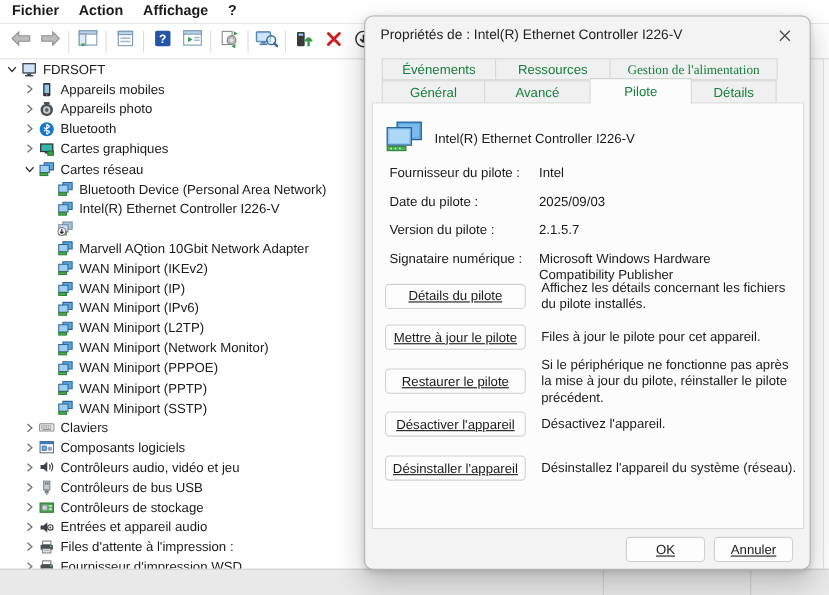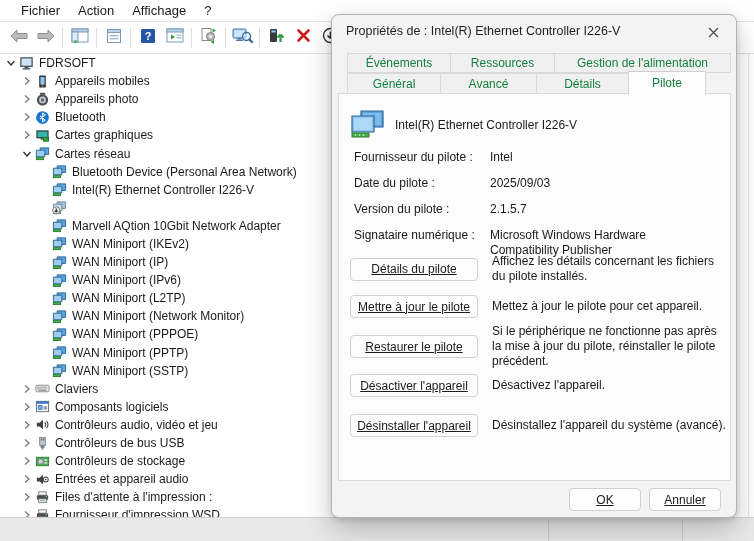--- a/index.html
+++ b/index.html
@@ -4,21 +4,21 @@
 <style>
   html,body{margin:0;padding:0;}
   body{
     width:754px;height:541px;overflow:hidden;position:relative;
     background:#ffffff;
     font-family:"Liberation Sans", sans-serif;
     -webkit-font-smoothing:antialiased;
     color:#1a1a1a;
   }
   
-  .menubar{height:21px;display:flex;align-items:center;padding-left:12px;background:#fff;border-bottom:1px solid #e4e4e4;}
+  .menubar{height:21px;display:flex;align-items:flex-start;padding-left:2px;background:#fff;border-bottom:1px solid #e4e4e4;font-weight:bold;}
   .menu-item{font-size:13px;padding:2px 9px;color:#1a1a1a;}
   .toolbar{height:31px;display:flex;align-items:center;padding-left:5px;background:#fff;border-bottom:1px solid #e0e0e0;}
   .tb-btn{width:27px;height:25px;display:flex;align-items:center;justify-content:center;}
   .tb-sep{width:1px;height:20px;background:#dcdcdc;margin:0 3px;}
   .tree{position:absolute;left:0;top:54px;right:7px;bottom:23px;overflow:hidden;font-size:12px;}
   .tree-row{height:18.1px;display:flex;align-items:center;white-space:nowrap;}
   .tree-row .chev{width:15px;min-width:15px;display:flex;align-items:center;justify-content:center;}
   .tree-row .ticon{width:16px;min-width:16px;height:15px;display:flex;align-items:center;justify-content:center;margin-right:5px;}
   .tree-row.lvl0{padding-left:3px;}
   .tree-row.lvl1{padding-left:19px;}
@@ -38,21 +38,21 @@
   }
   .dlg-title{position:absolute;left:14px;top:9px;font-size:12.5px;color:#1f1f1f;white-space:nowrap;}
   .dlg-close{position:absolute;right:10px;top:6px;width:26px;height:22px;display:flex;align-items:center;justify-content:center;border-radius:4px;background:transparent;border:none;}
   .tabs{position:absolute;display:flex;}
   .tabs.r1{left:15px;top:38px;height:20px;}
   .tabs.r2{left:15px;top:58px;height:21px;}
   .tab{box-sizing:border-box;height:100%;display:flex;align-items:center;justify-content:center;
     font-size:12px;background:#f0f0f0;border:1px solid #d8d8d8;margin-right:-1px;color:#15803d;}
   .tabs.r1 .tab:nth-child(1){width:104px;}
   .tabs.r1 .tab:nth-child(2){width:105px;}
-  .tabs.r1 .tab:nth-child(3){width:177px;}
+  .tabs.r1 .tab:nth-child(3){width:153px;font-family:Liberation Serif, serif;}
   .tabs.r2 .tab:nth-child(1){width:94px;}
   .tabs.r2 .tab:nth-child(2){width:97px;}
   .tabs.r2 .tab:nth-child(3){width:93px;}
   .tabs.r2 .tab:nth-child(4){width:78px;}
   .tab.active{background:#fcfcfc;position:relative;top:-2px;height:24px;z-index:3;
     border-bottom:1px solid #fcfcfc;border-top:1px solid #cfcfcf;}
   .dlg-panel{position:absolute;left:6px;top:78px;width:393px;height:388px;background:#fcfcfc;
     border:1px solid #dadada;box-sizing:border-box;z-index:1;}
   .dev-head{position:absolute;left:10px;top:14px;display:flex;align-items:center;gap:8px;}
   .dev-name{font-size:12px;}
@@ -538,22 +538,22 @@
         </svg>
     </button>
     <div class="tabs r1" id="tabsR1">
         <div class="tab">Événements</div>
         <div class="tab">Ressources</div>
         <div class="tab">Gestion de l'alimentation</div>
       </div>
     <div class="tabs r2" id="tabsR2">
         <div class="tab">Général</div>
         <div class="tab">Avancé</div>
+        <div class="tab active">Pilote</div>
         <div class="tab">Détails</div>
-        <div class="tab active">Pilote</div>
       </div>
 
     <div class="dlg-panel">
       <div class="dev-head">
         <span id="devIcon"><svg width="38" height="30" viewBox="0 0 38 30">
               <path d="M12 3 h22 v16 h-22 z" fill="#5aa7e0" stroke="#2c6496" stroke-width="1.2"></path>
               <path d="M14 5 h18 v12 h-18 z" fill="#7cbced"></path>
               <path d="M3 8 h22 v16 h-22 z" fill="#8ec6ef" stroke="#2c6496" stroke-width="1.2"></path>
               <path d="M5 10 h18 v12 h-18 z" fill="#aed8f7"></path>
               <rect x="3" y="25" width="17" height="4" fill="#45b14c" stroke="#2c7d35"></rect>
@@ -573,33 +573,33 @@
           <span>Signataire numérique :</span>
           <span>Microsoft Windows Hardware Compatibility Publisher</span>
         </div>
       <div id="actions">
           <div class="action-row a1">
             <button class="btn act-btn">Détails du pilote</button>
             <div class="act-desc">Affichez les détails concernant les fichiers du pilote installés.</div>
           </div>
           <div class="action-row a2">
             <button class="btn act-btn">Mettre à jour le pilote</button>
-            <div class="act-desc">Mettez à jour le pilote pour cet appareil.</div>
+            <div class="act-desc">Files à jour le pilote pour cet appareil.</div>
           </div>
           <div class="action-row a3">
             <button class="btn act-btn">Restaurer le pilote</button>
             <div class="act-desc">Si le périphérique ne fonctionne pas après la mise à jour du pilote, réinstaller le pilote précédent.</div>
           </div>
           <div class="action-row a4">
             <button class="btn act-btn">Désactiver l'appareil</button>
             <div class="act-desc">Désactivez l'appareil.</div>
           </div>
           <div class="action-row a5">
             <button class="btn act-btn">Désinstaller l'appareil</button>
-            <div class="act-desc">Désinstallez l'appareil du système (avancé).</div>
+            <div class="act-desc">Désinstallez l'appareil du système (réseau).</div>
           </div>
         </div>
     </div>
 
     <button class="btn dlg-btn ok">OK</button>
     <button class="btn dlg-btn cancel">Annuler</button>
   </div>
 </div>
 
 </body></html>

